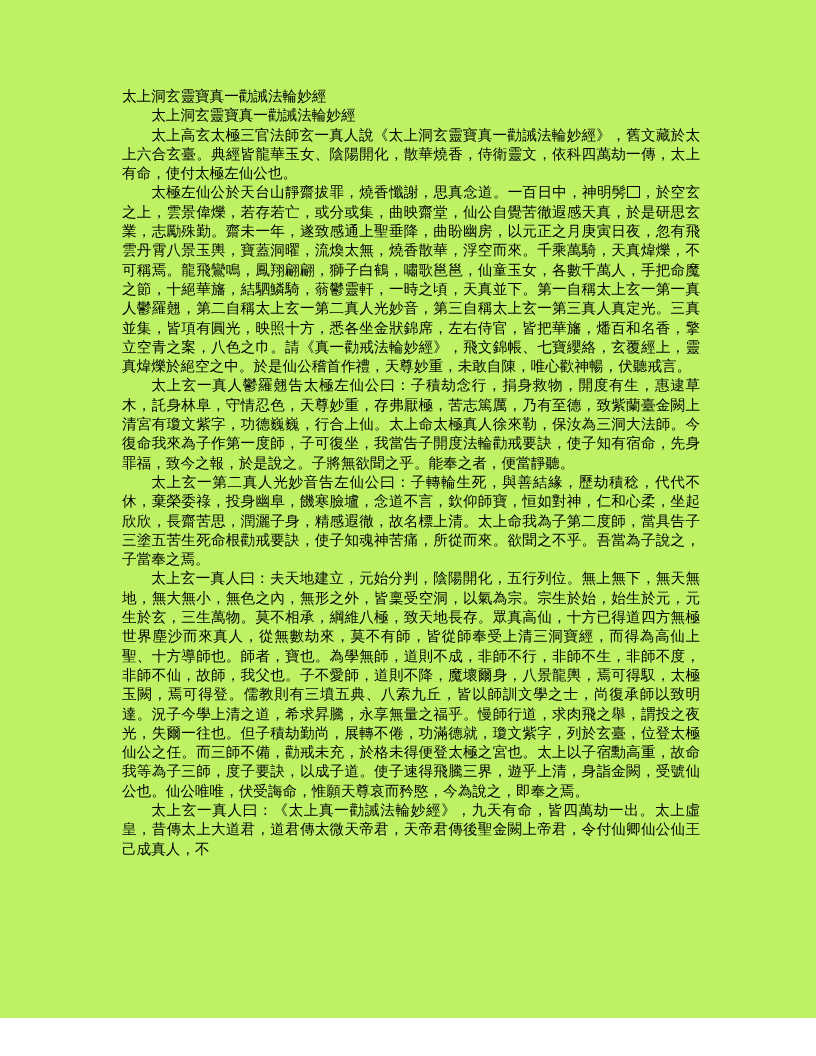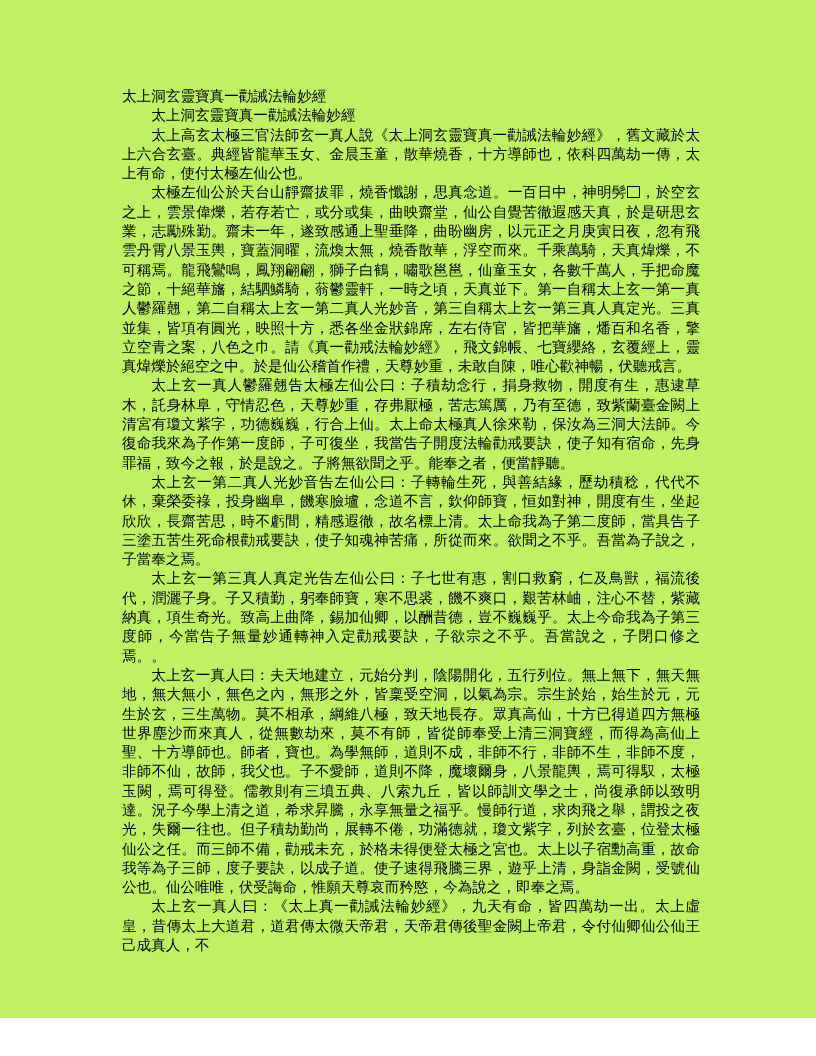--- a/index.html
+++ b/index.html
@@ -69,28 +69,27 @@
 <body>
 
 <div class="page">
   <div class="content">
 
     <div class="doc-para title-line">太上洞玄靈寶真一勸誡法輪妙經</div>
 
 
     <div class="doc-para indent-para">太上洞玄靈寶真一勸誡法輪妙經</div>
 
-    <div class="doc-para indent-para">太上高玄太極三官法師玄一真人說《太上洞玄靈寶真一勸誡法輪妙經》，舊文藏於太上六合玄臺。典經皆龍華玉女、金晨玉童，散華燒香，十方導師也，依科四萬劫一傳，太上有命，使付太極左仙公也。</div>
+    <div class="doc-para indent-para">太上高玄太極三官法師玄一真人說《太上洞玄靈寶真一勸誡法輪妙經》，舊文藏於太上六合玄臺。典經皆龍華玉女、陰陽開化，散華燒香，侍衛靈文，依科四萬劫一傳，太上有命，使付太極左仙公也。</div>
 
     <div class="doc-para indent-para"><span>太極左仙公於天台山靜齋拔罪，燒香懺謝，思真念道。一百日中，神明髣</span><span class="missing-glyph"></span><span>，於空玄之上，雲景偉爍，若存若亡，或分或集，曲映齋堂，仙公自覺苦徹遐感天真，於是研思玄業，志勵殊勤。齋未一年，遂致感通上聖垂降，曲盼幽房，以元正之月庚寅日夜，忽有飛雲丹霄八景玉輿，寶蓋洞曜，流煥太無，燒香散華，浮空而來。千乘萬騎，天真煒爍，不可稱焉。龍飛鸞鳴，鳳翔翩翩，獅子白鶴，嘯歌邕邕，仙童玉女，各數千萬人，手把命魔之節，十絕華旛，結駟鱗騎，蓊鬱靈軒，一時之頃，天真並下。第一自稱太上玄一第一真人鬱羅翹，第二自稱太上玄一第二真人光妙音，第三自稱太上玄一第三真人真定光。三真並集，皆項有圓光，映照十方，悉各坐金狀錦席，左右侍官，皆把華旛，燔百和名香，擎立空青之案，八色之巾。請《真一勸戒法輪妙經》，飛文錦帳、七寶纓絡，玄覆經上，靈真煒爍於絕空之中。於是仙公稽首作禮，天尊妙重，未敢自陳，唯心歡神暢，伏聽戒言。</span></div>
 
     <div class="doc-para indent-para">太上玄一真人鬱羅翹告太極左仙公曰：子積劫念行，捐身救物，開度有生，惠逮草木，託身林阜，守情忍色，天尊妙重，存弗厭極，苦志篤厲，乃有至德，致紫蘭臺金闕上清宮有瓊文紫字，功德巍巍，行合上仙。太上命太極真人徐來勒，保汝為三洞大法師。今復命我來為子作第一度師，子可復坐，我當告子開度法輪勸戒要訣，使子知有宿命，先身罪福，致今之報，於是說之。子將無欲聞之乎。能奉之者，便當靜聽。</div>
 
-    <div class="doc-para indent-para">太上玄一第二真人光妙音告左仙公曰：子轉輪生死，與善結緣，歷劫積稔，代代不休，棄榮委祿，投身幽阜，饑寒臉壚，念道不言，欽仰師寶，恒如對神，開度有生，坐起欣欣，長齋苦思，時不虧間，精感遐徹，故名標上清。太上命我為子第二度師，當具告子三塗五苦生死命根勸戒要訣，使子知魂神苦痛，所從而來。欲聞之不乎。吾當為子說之，子當奉之焉。</div>
+    <div class="doc-para indent-para">太上玄一第二真人光妙音告左仙公曰：子轉輪生死，與善結緣，歷劫積稔，代代不休，棄榮委祿，投身幽阜，饑寒臉壚，念道不言，欽仰師寶，恒如對神，仁和心柔，坐起欣欣，長齋苦思，潤灑子身，精感遐徹，故名標上清。太上命我為子第二度師，當具告子三塗五苦生死命根勸戒要訣，使子知魂神苦痛，所從而來。欲聞之不乎。吾當為子說之，子當奉之焉。</div>
 
-    <div class="doc-para indent-para">太上玄一第三真人真定光告左仙公曰：子七世有惠，割口救窮，仁及鳥獸，福流後代，潤灑子身。子又積勤，躬奉師寶，寒不思裘，饑不爽口，艱苦林岫，注心不替，紫藏納真，項生奇光。致高上曲降，錫加仙卿，以酬昔德，豈不巍巍乎。太上今命我為子第三度師，今當告子無量妙通轉神入定勸戒要訣，子欲宗之不乎。吾當說之，子閉口修之焉。。</div>
 
     <div class="doc-para indent-para">太上玄一真人曰：夫天地建立，元始分判，陰陽開化，五行列位。無上無下，無天無地，無大無小，無色之內，無形之外，皆稟受空洞，以氣為宗。宗生於始，始生於元，元生於玄，三生萬物。莫不相承，綱維八極，致天地長存。眾真高仙，十方已得道四方無極世界塵沙而來真人，從無數劫來，莫不有師，皆從師奉受上清三洞寶經，而得為高仙上聖、十方導師也。師者，寶也。為學無師，道則不成，非師不行，非師不生，非師不度，非師不仙，故師，我父也。子不愛師，道則不降，魔壞爾身，八景龍輿，焉可得馭，太極玉闕，焉可得登。儒教則有三墳五典、八索九丘，皆以師訓文學之士，尚復承師以致明達。況子今學上清之道，希求昇騰，永享無量之福乎。慢師行道，求肉飛之舉，謂投之夜光，失爾一往也。但子積劫勤尚，展轉不倦，功滿德就，瓊文紫字，列於玄臺，位登太極仙公之任。而三師不備，勸戒未充，於格未得便登太極之宮也。太上以子宿勳高重，故命我等為子三師，度子要訣，以成子道。使子速得飛騰三界，遊乎上清，身詣金闕，受號仙公也。仙公唯唯，伏受誨命，惟願天尊哀而矜愍，今為說之，即奉之焉。</div>
 
     <div class="doc-para indent-para">太上玄一真人曰：《太上真一勸誡法輪妙經》，九天有命，皆四萬劫一出。太上虛皇，昔傳太上大道君，道君傳太微天帝君，天帝君傳後聖金闕上帝君，令付仙卿仙公仙王己成真人，不</div>
 
   </div>
 </div>
 
 </body></html>

